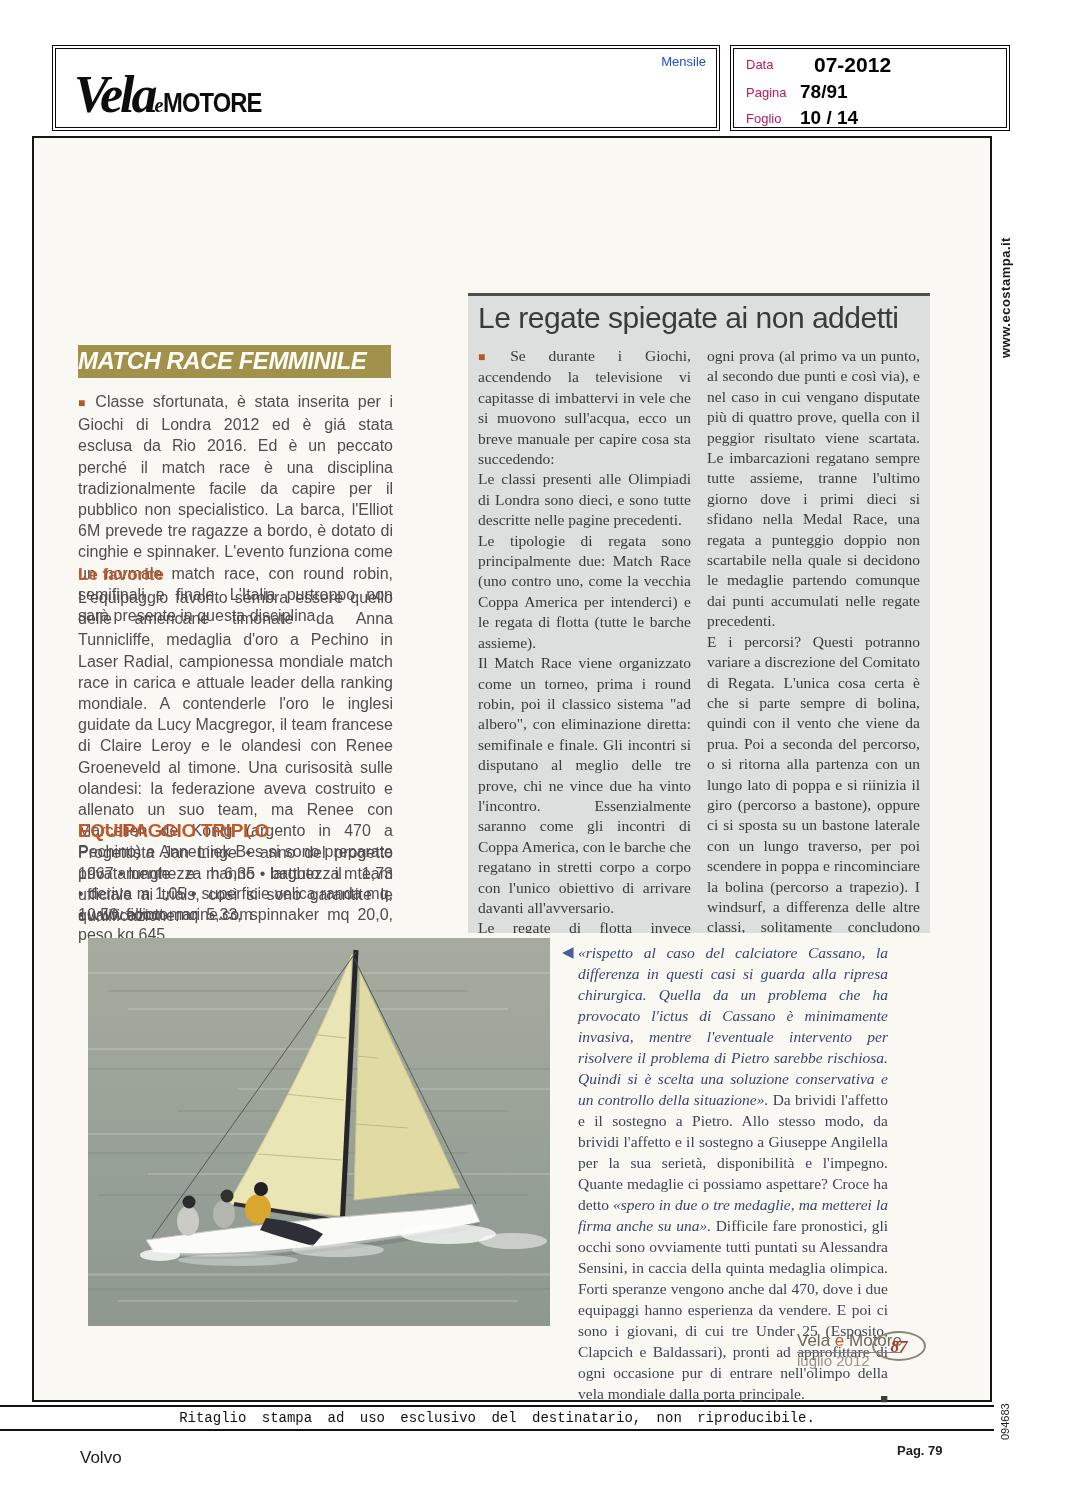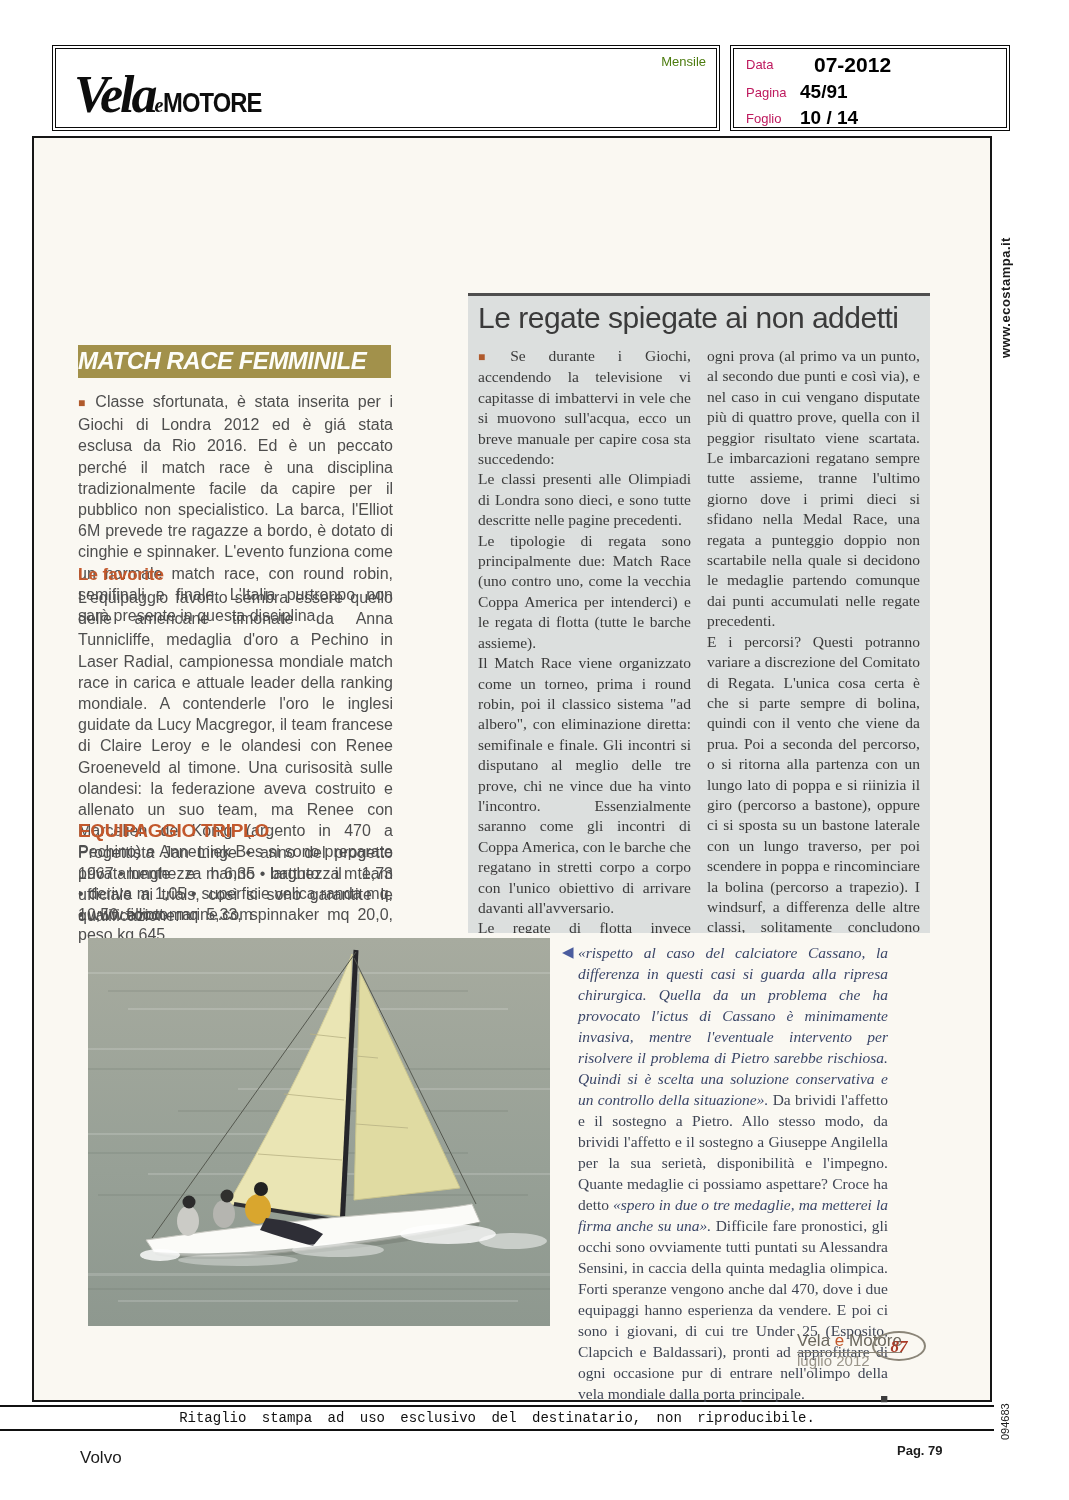--- a/index.html
+++ b/index.html
@@ -2,21 +2,21 @@
 <html><head>
 <meta charset="utf-8">
 <style>
   * { margin:0; padding:0; box-sizing:border-box; }
   html,body { width:1069px; height:1500px; background:#fff; font-family:"Liberation Sans",sans-serif; position:relative; }
   .abs { position:absolute; }
 
   
   .hd-box { border:4px double #0a0a0a; background:#fff; }
   .logo-box { left:52px; top:45px; width:668px; height:86px; }
-  .mensile { position:absolute; right:10px; top:5px; font-size:13px; color:#4d7c0f; }
+  .mensile { position:absolute; right:10px; top:5px; font-size:13px; color:#1d4ed8; }
   .logo { position:absolute; left:18px; top:16px; white-space:nowrap; color:#0d0d0d; }
   .logo .vela { font-family:"Liberation Serif",serif; font-style:italic; font-weight:bold; font-size:52px; letter-spacing:-3px; }
   .logo .elow { font-family:"Liberation Serif",serif; font-style:italic; font-weight:bold; font-size:20px; }
   .logo .motore { font-weight:bold; font-size:27px; letter-spacing:-1px; display:inline-block; transform:scaleX(0.88); transform-origin:left; }
   .data-box { left:730px; top:45px; width:280px; height:86px; }
   .data-row { position:absolute; left:12px; font-size:13px; color:#be185d; }
   .data-val { position:absolute; font-weight:bold; color:#000; }
 
   
   .vert { transform:rotate(-90deg); transform-origin:0 0; white-space:nowrap; color:#1a1a1a; }
@@ -73,21 +73,21 @@
   <span class="mensile">Mensile</span>
   <div class="logo">
     <span class="vela">Vela</span><span class="elow">e</span><span class="motore">MOTORE</span>
   </div>
 </div>
 
 <div class="abs hd-box data-box">
   <span class="data-row" style="top:8px">Data</span>
   <span class="data-val" style="left:80px; top:4px;  font-size:21px">07-2012</span>
   <span class="data-row" style="top:36px">Pagina</span>
-  <span class="data-val" style="left:66px; top:32px; font-size:19px">45/91</span>
+  <span class="data-val" style="left:66px; top:32px; font-size:19px">78/91</span>
   <span class="data-row" style="top:62px">Foglio</span>
   <span class="data-val" style="left:66px; top:58px; font-size:19px">10 / 14</span>
 </div>
 
 <span class="abs vert ecostampa">www.ecostampa.it</span>
 <span class="abs vert press-code">094683</span>
 
 <div class="abs frame"></div>
 
 <div class="abs headline-bar">MATCH RACE FEMMINILE</div>

